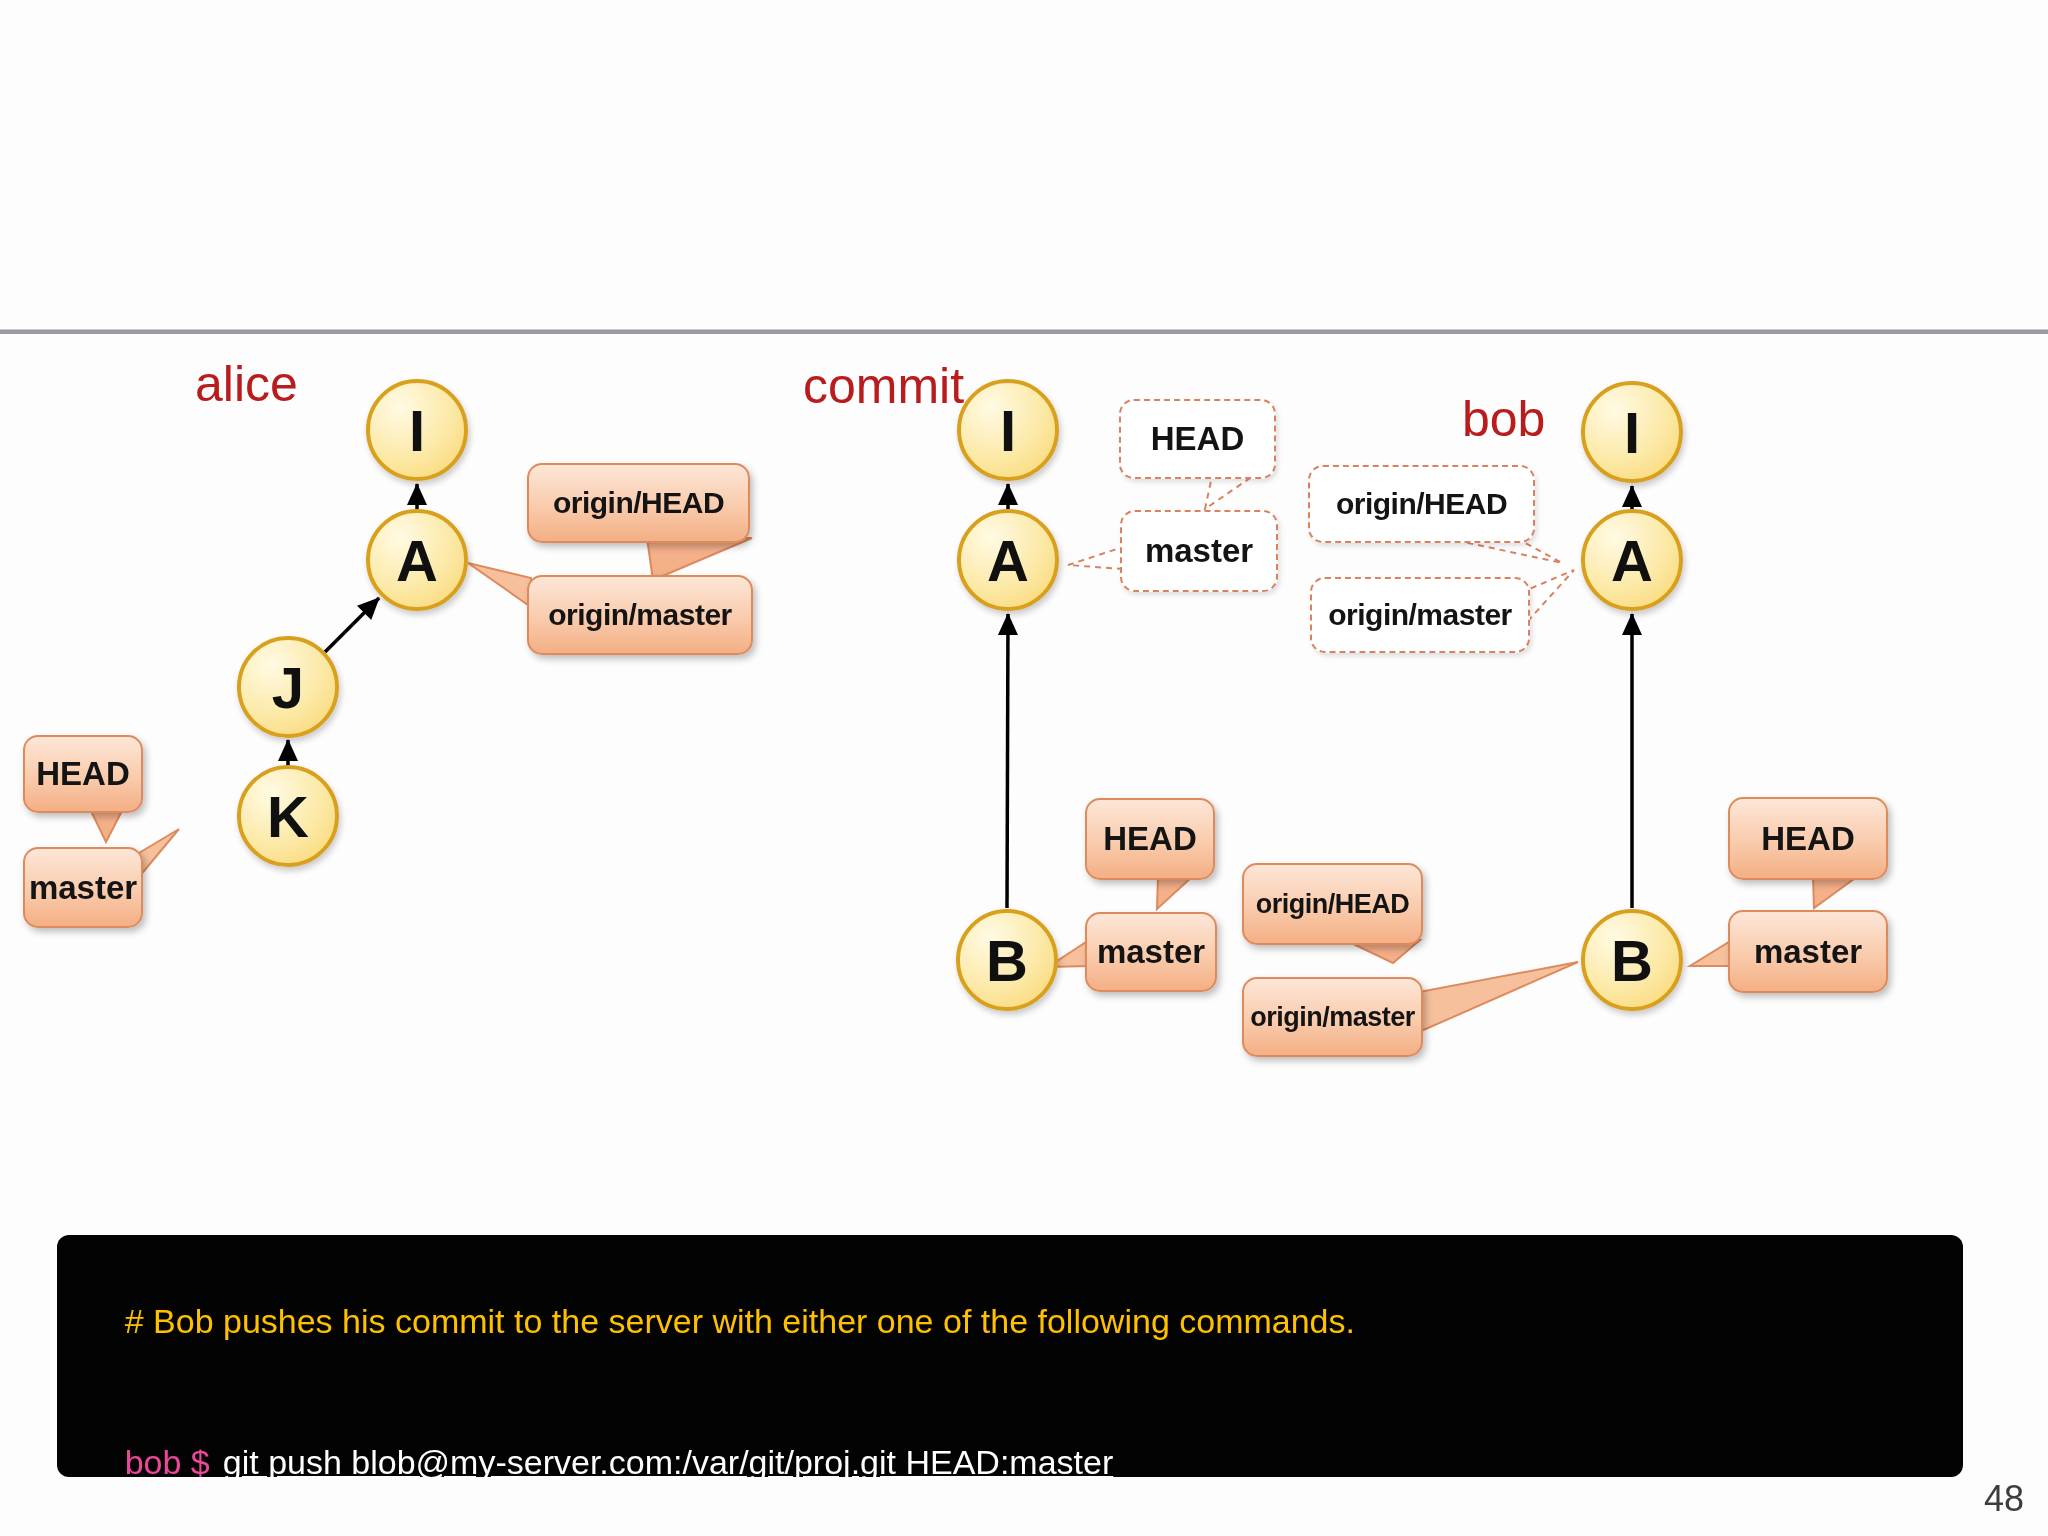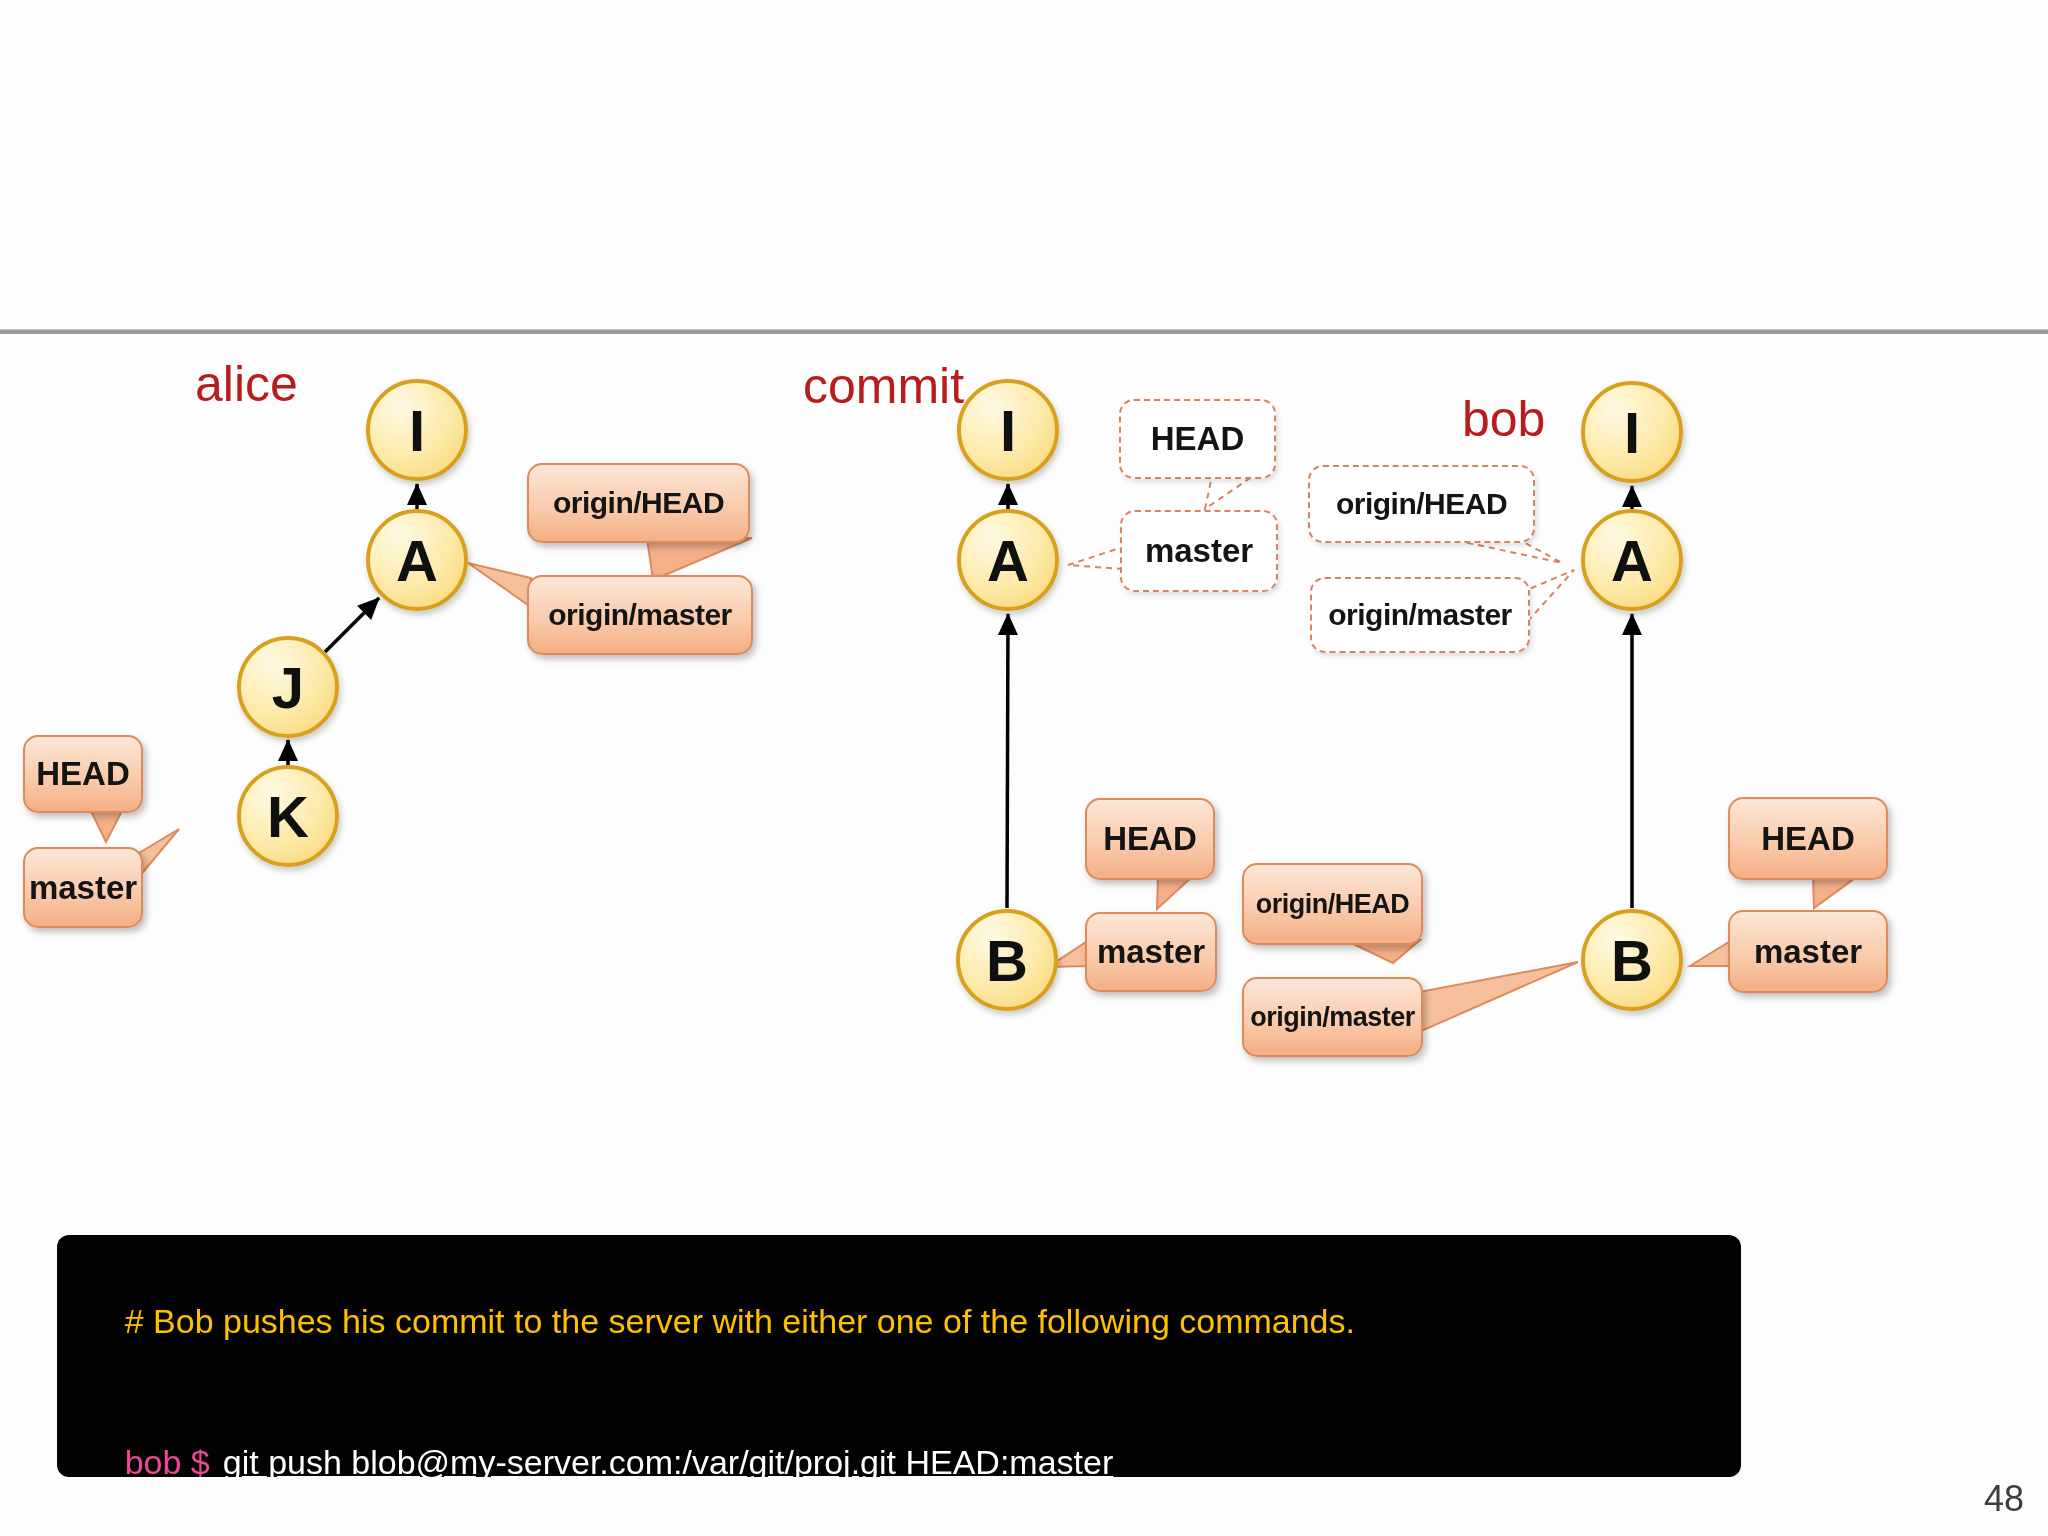--- a/index.html
+++ b/index.html
@@ -19,21 +19,21 @@
         display:flex;align-items:center;justify-content:center;
         font-weight:bold;font-size:58px;color:#101010;z-index:3;
         box-shadow:2px 4px 6px rgba(0,0,0,0.20);}
   .callout{position:absolute;box-sizing:border-box;display:flex;align-items:center;justify-content:center;
            font-weight:bold;color:#141414;border-radius:15px;font-size:33px;z-index:2;}
   .callout.solid{background:linear-gradient(180deg,#FDE6D7 0%,#F9CBAC 55%,#F4AF85 100%);
                  border:2px solid #DD8A5D;box-shadow:3px 4px 7px rgba(0,0,0,0.25);}
   .callout.dashed{background:#ffffff;border:2px dashed #D9825F;box-shadow:2px 3px 5px rgba(0,0,0,0.12);}
   .callout.long{font-size:30px;letter-spacing:-0.5px;}
   .callout.longer{font-size:27px;letter-spacing:-0.5px;}
-  .terminal{position:absolute;left:57px;top:1235px;width:1684px;height:242px;box-sizing:border-box;
+  .terminal{position:absolute;left:57px;top:1235px;width:1906px;height:242px;box-sizing:border-box;
             background:#030303;border-radius:12px;padding:16px 12px 0 11px;z-index:5;}
   .t-line{font-size:34px;line-height:47px;white-space:pre;}
   .comment{color:#FFC000;}
   .prompt{color:#ec4899;}
   .cmd{color:#ffffff;margin-left:13px;text-decoration:underline;}
   .pagenum{position:absolute;left:1984px;top:1478px;font-size:36px;color:#3d3d3d;z-index:5;}
 </style>
 </head>
 <body>
 

